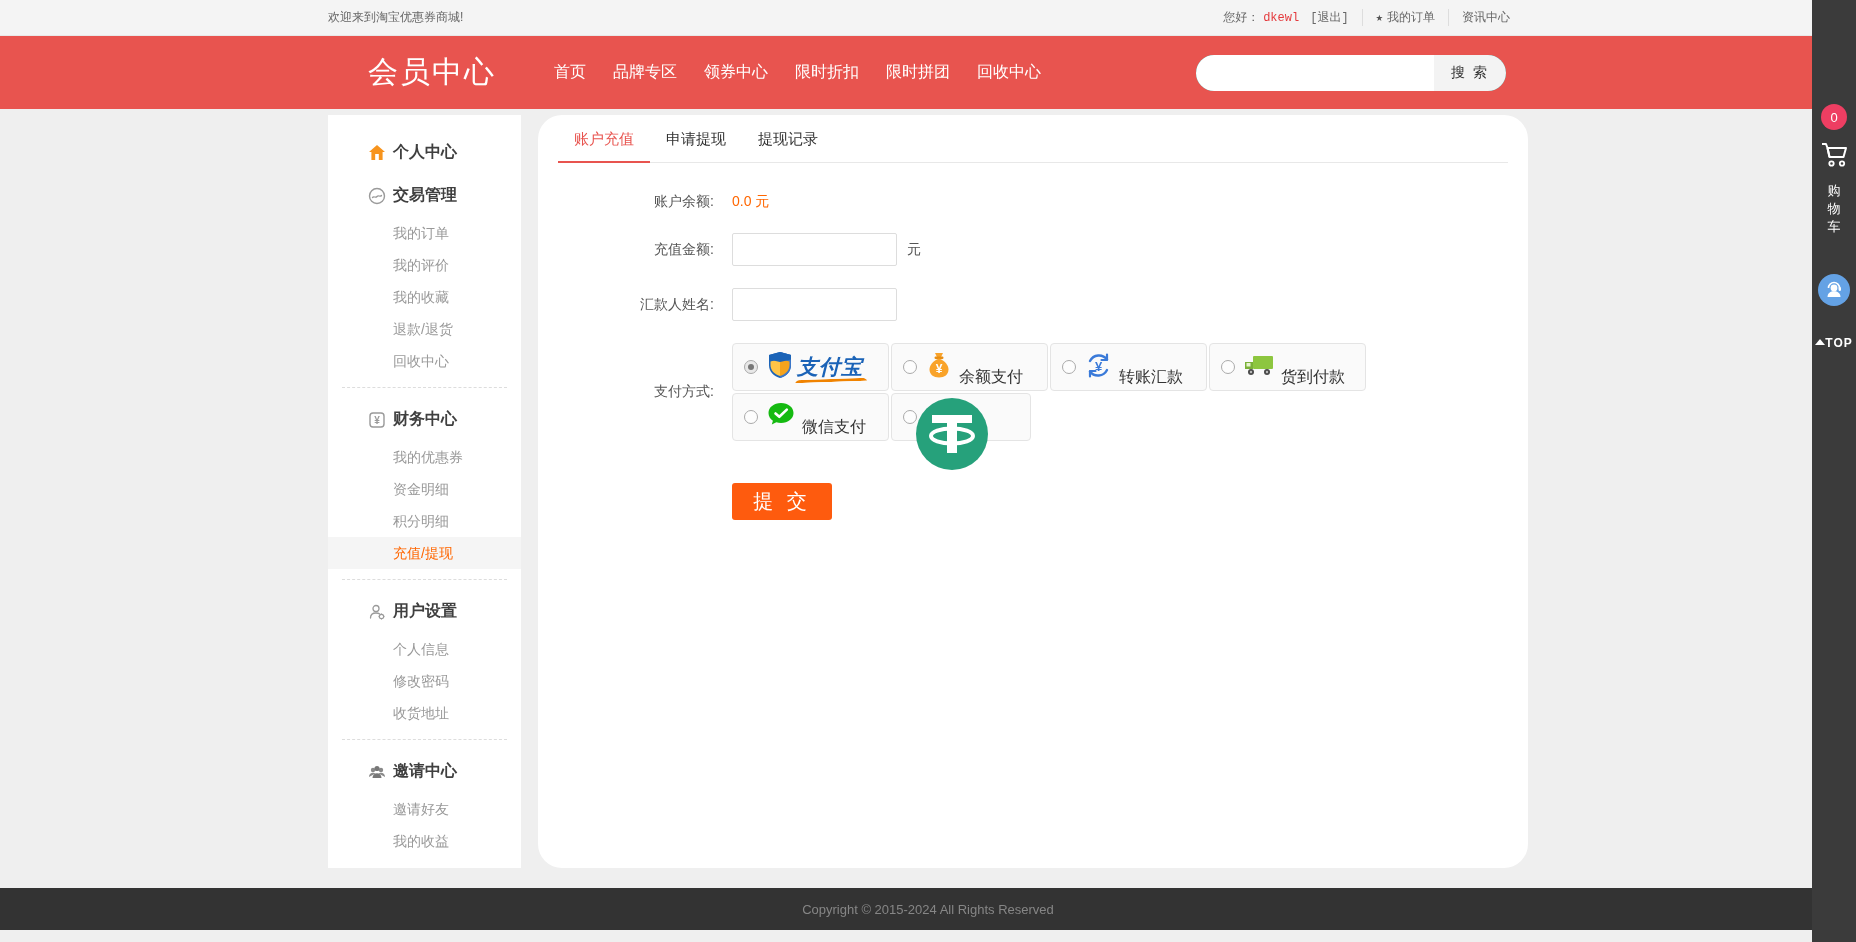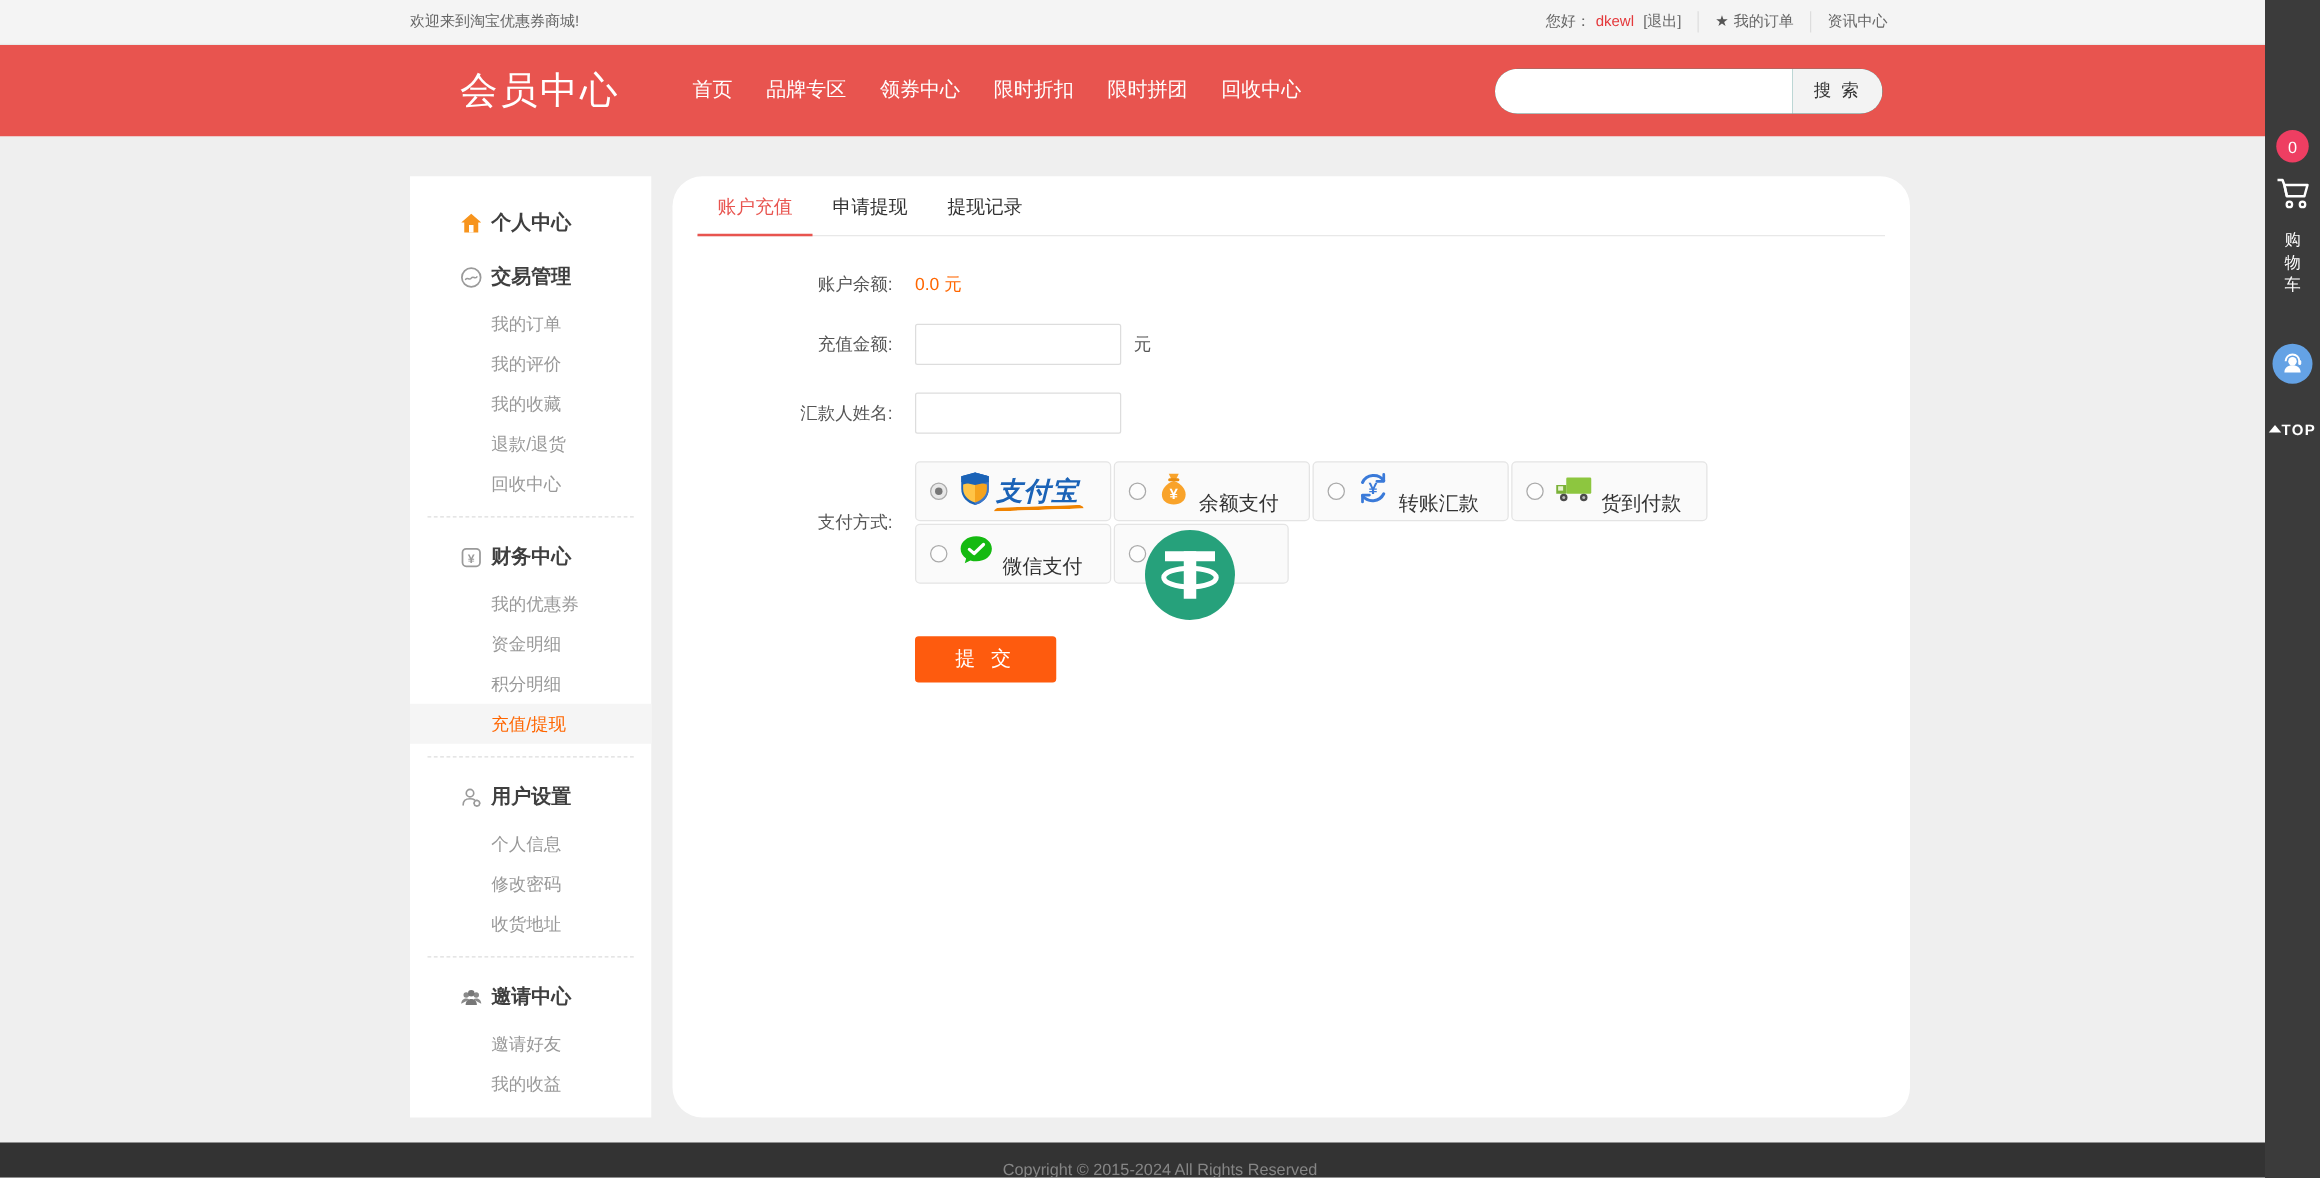--- a/index.html
+++ b/index.html
@@ -3,40 +3,40 @@
 <meta charset="utf-8">
 <style>
   * { margin:0; padding:0; box-sizing:border-box; }
   html,body { width:1856px; height:942px; overflow:hidden;
     font-family:"Liberation Sans","DejaVu Sans",sans-serif; background:#efefef; }
   .container { width:1200px; margin:0 auto; }
 
   
   .topbar { height:36px; background:#f4f4f4; border-bottom:1px solid #e8e8e8; }
   .topbar .container { display:flex; justify-content:space-between; align-items:center; height:100%; font-size:12px; color:#666; }
-  .topbar-right { display:flex; align-items:flex-start; }
+  .topbar-right { display:flex; align-items:flex-start;font-family:Liberation Mono, monospace; }
   .topbar-right .seg { padding:0 13px; }
   .topbar-right .seg + .seg { border-left:1px solid #ddd; }
   .topbar-right .seg:last-child { padding-right:18px; }
   .username { color:#e4393c; margin:0 4px; }
   .logout { color:#666; cursor:pointer; }
   .star { color:#555; margin-right:4px; font-size:12px; }
 
   
   .header { height:73px; background:#e8544f; }
   .header .container { display:flex; align-items:center; height:100%; }
   .logo { font-size:30px; color:#fff; margin-left:40px; margin-right:58px; letter-spacing:2px; cursor:pointer; }
   .nav { display:flex; }
   .nav-item { color:#fff; font-size:16px; margin-right:27px; cursor:pointer; white-space:nowrap; }
   .search { margin-left:auto; margin-right:22px; width:310px; height:36px; background:#0f766e; border-radius:18px; display:flex; overflow:hidden; }
   .search input { flex:1; border:none; outline:none; padding:0 16px; font-size:14px; background:#fff; }
   .search .search-btn { width:72px; background:#f3f3f3; border:none; font-size:14px; color:#333; cursor:pointer; letter-spacing:2px; }
 
   
-  .page .container { display:flex; align-items:flex-start; padding:32px 0 20px 0; gap:17px;justify-content:center; }
+  .page .container { display:flex; align-items:flex-start; padding:6px 0 20px 0; gap:17px;justify-content:center; }
 
   
   .sidebar { width:193px; height:753px; background:#fff; padding:16px 0 20px 0; }
   .side-header { display:flex; align-items:center; padding:11px 0 11px 39px; font-size:16px; font-weight:bold; color:#3f3f3f; cursor:pointer; }
   .side-header .ico { width:19px; height:19px; margin-right:7px; display:inline-flex; align-items:center; justify-content:center; }
   .side-item { padding:9px 0 9px 65px; font-size:14px; color:#999; cursor:pointer; line-height:14px; }
   .side-item.active { background:#f5f5f5; color:#f60; }
   .side-divider { border-top:1px dashed #ddd; margin:10px 14px; }
 
   
@@ -56,21 +56,21 @@
   .tile { position:relative; width:157px; height:48px; background:#fafafa; border:1px solid #e4e4e4; border-radius:4px; display:flex; align-items:center; padding-left:11px; cursor:pointer; }
   .tile.small { width:140px; }
   .radio { width:14px; height:14px; border-radius:50%; border:1px solid #aaa; background:#fdfdfd; margin-right:9px; flex:none; position:relative; }
   .radio.checked { background:#e8e8e8; }
   .radio.checked::after { content:""; position:absolute; left:3px; top:3px; width:6px; height:6px; border-radius:50%; background:#777; }
   .tile-label { font-size:16px; color:#333; margin-left:7px; white-space:nowrap;margin-top:20px; }
   .alipay-text { font-size:21px; font-weight:bold; font-style:italic; color:#1b63b7; margin-left:4px; position:relative; letter-spacing:1px; }
   .alipay-text::after { content:""; position:absolute; left:-2px; right:-4px; bottom:-1px; height:4px; border-radius:50%/100% 100% 0 0; border-bottom:3px solid #f08300; transform:rotate(-2deg); }
   .tether-badge { position:absolute; left:24px; top:4px; width:72px; height:72px; z-index:5; }
 
-  .submit-btn { margin:20px 0 0 174px; width:113px; height:37px; background:#fe5b0e; color:#fff; border:none; border-radius:3px; font-size:16px; letter-spacing:4px; cursor:pointer; }
+  .submit-btn { margin:20px 0 0 174px; width:100px; height:37px; background:#fe5b0e; color:#fff; border:none; border-radius:3px; font-size:20px; letter-spacing:4px; cursor:pointer; }
 
   
   .toolbar { position:fixed; top:0; right:0; width:44px; height:942px; background:#3b3b3b; z-index:60; display:flex; flex-direction:column; align-items:center; padding-top:104px; }
   .cart-badge { width:26px; height:26px; border-radius:50%; background:#ee3e62; color:#fff; font-size:13px; display:flex; align-items:center; justify-content:center; margin-bottom:10px; }
   .cart-icon { margin-bottom:8px; cursor:pointer; }
   .cart-letter { color:#fff; font-size:13px; line-height:18px; }
   .service-btn { margin-top:38px; width:32px; height:32px; border-radius:50%; background:#64a2e5; display:flex; align-items:center; justify-content:center; cursor:pointer; }
   .top-btn { margin-top:30px; display:flex; flex-direction:row; align-items:center; cursor:pointer; }
   .top-tri { width:0; height:0; border-left:5px solid transparent; border-right:5px solid transparent; border-bottom:6px solid #fff; margin-bottom:2px; }
   .top-text { color:#fff; font-size:12px; font-weight:bold; letter-spacing:1px; }

